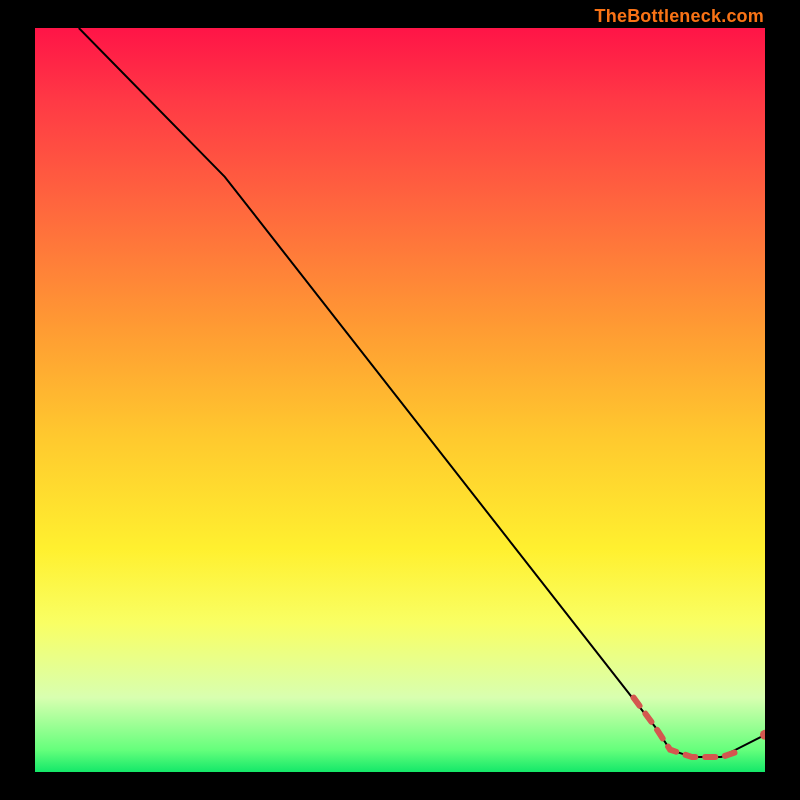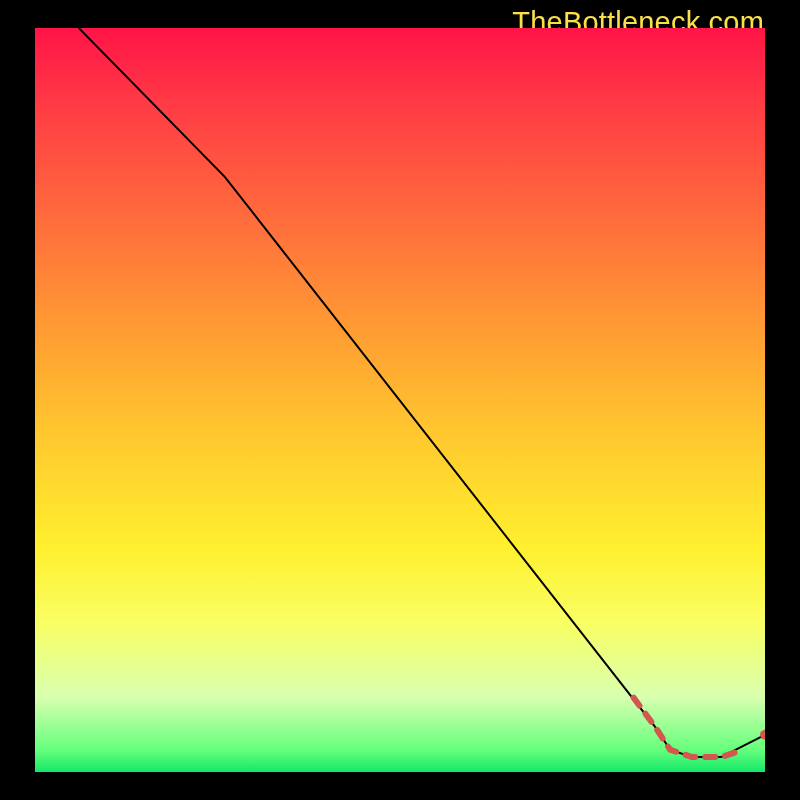--- a/index.html
+++ b/index.html
@@ -32,23 +32,23 @@
       #f9ff64 80%,
       #d8ffb0 90%,
       #66ff7c 97%,
       #14e869 100%
     );
   }
   .watermark {
     position: absolute;
     top: 6px;
     right: 36px;
-    color: #fde047;
-    font-size: 29px;
-    font-weight: 400;
+    color: #f97316;
+    font-size: 18px;
+    font-weight: 700;
     letter-spacing: 0.2px;
   }
   svg.curve {
     position: absolute;
     left: 0;
     top: 0;
     width: 730px;
     height: 744px;
   }
 </style>

